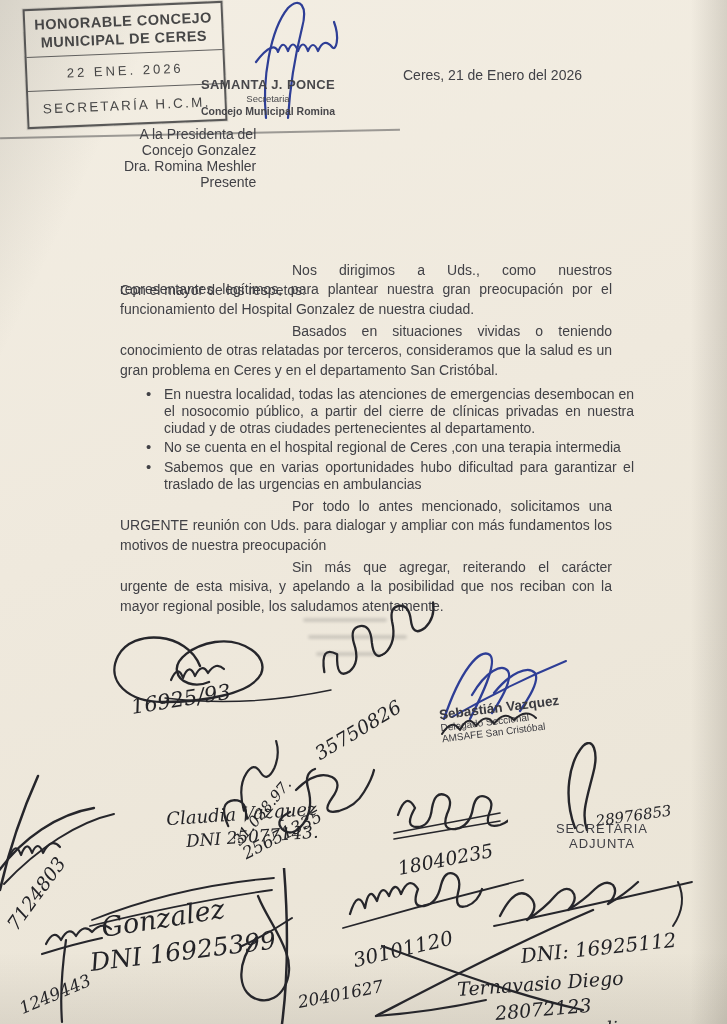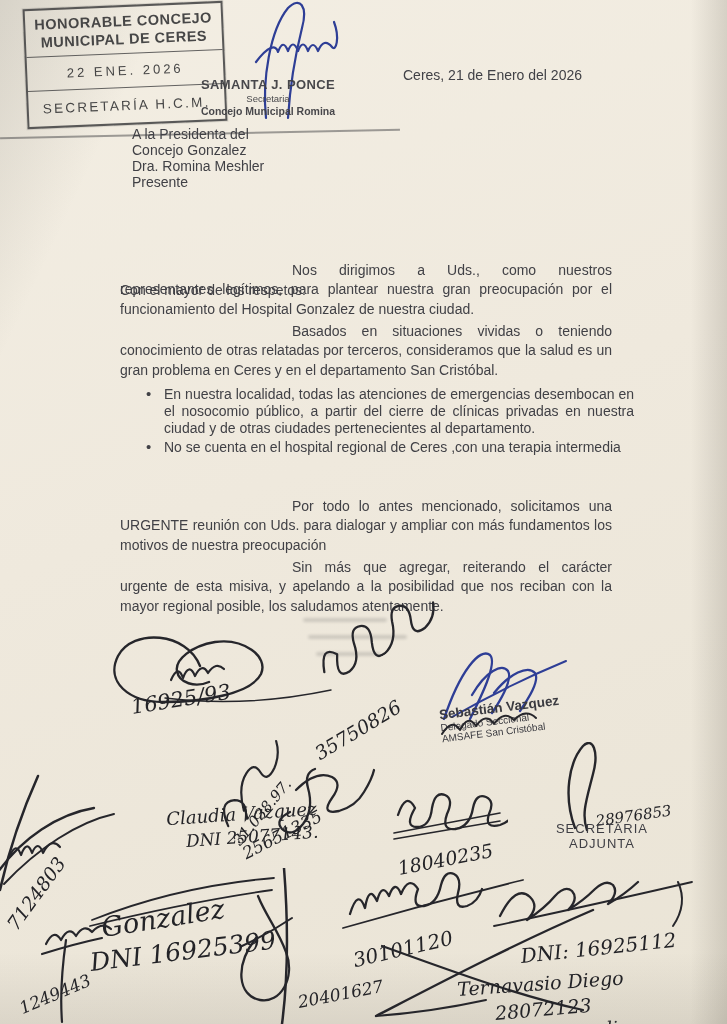--- a/index.html
+++ b/index.html
@@ -71,34 +71,35 @@
     <path class="bink" stroke-width="2.2" d="M8,62 C20,46 28,44 30,52 q5,-14 10,-1 q5,-13 10,0 q5,-13 10,0 q5,-12 10,0 q6,-14 14,-4 C88,52 92,38 86,22"></path>
   </svg>
   <div class="abs secstamp">
     <div class="n">SAMANTA J. PONCE</div>
     <div class="r">Secretaria</div>
     <div class="o">Concejo Municipal Romina</div>
   </div>
 
   <div class="abs typed" style="left:403px;top:66px;">Ceres, 21 de Enero del 2026</div>
 
-  <div class="abs typed" style="left:132px;top:126px;line-height:1.15;">
+  <div class="abs typed" style="left:124px;top:126px;line-height:1.15;text-align:right;">
     <span style="display:block">A la Presidenta del</span>
     <span style="display:block">Concejo Gonzalez</span>
     <span style="display:block">Dra. Romina Meshler</span>
     <span style="display:block">Presente</span>
   </div>
 
   <div class="abs typed" style="left:120px;top:237px;margin-top:44px;">Con el mayor de los respetos:</div>
   <div class="abs typed para indent" style="left:120px;top:261px;">Nos dirigimos a Uds., como nuestros representantes legítimos, para plantear nuestra gran preocupación por el funcionamiento del Hospital Gonzalez de nuestra ciudad.</div>
   <div class="abs typed para indent" style="left:120px;top:322px;">Basados en situaciones vividas o teniendo conocimiento de otras relatadas por terceros, consideramos que la salud es un gran problema en Ceres y en el departamento San Cristóbal.</div>
 
   <ul class="abs typed bullets" style="left:120px;top:386px;">
     <li>En nuestra localidad, todas las atenciones de emergencias desembocan en el nosocomio público, a partir del cierre de clínicas privadas en nuestra ciudad y de otras  ciudades pertenecientes al departamento.</li>
     <li>No se cuenta en el hospital regional de Ceres ,con una terapia intermedia</li>
+    <li>Sabemos que en varias oportunidades hubo  dificultad para garantizar el traslado de las urgencias en ambulancias</li>
   </ul>
 
   <div class="abs typed para indent" style="left:120px;top:497px;">Por todo lo antes mencionado, solicitamos una URGENTE reunión con Uds. para dialogar y ampliar con más fundamentos los motivos de nuestra preocupación</div>
   <div class="abs typed para indent" style="left:120px;top:558px;">Sin más que agregar, reiterando el carácter urgente de esta misiva, y apelando a la posibilidad que nos reciban con la mayor regional posible, los saludamos atentamente.</div>
 
   <svg class="abs ghost" style="left:300px;top:612px;" width="140" height="55" viewBox="0 0 140 55">
     <path class="ink" stroke-width="4" d="M5,8 h80 M10,25 h95 M18,42 h60"></path>
   </svg>
 
   <svg class="abs" style="left:105px;top:628px;" width="230" height="80" viewBox="0 0 230 80">

